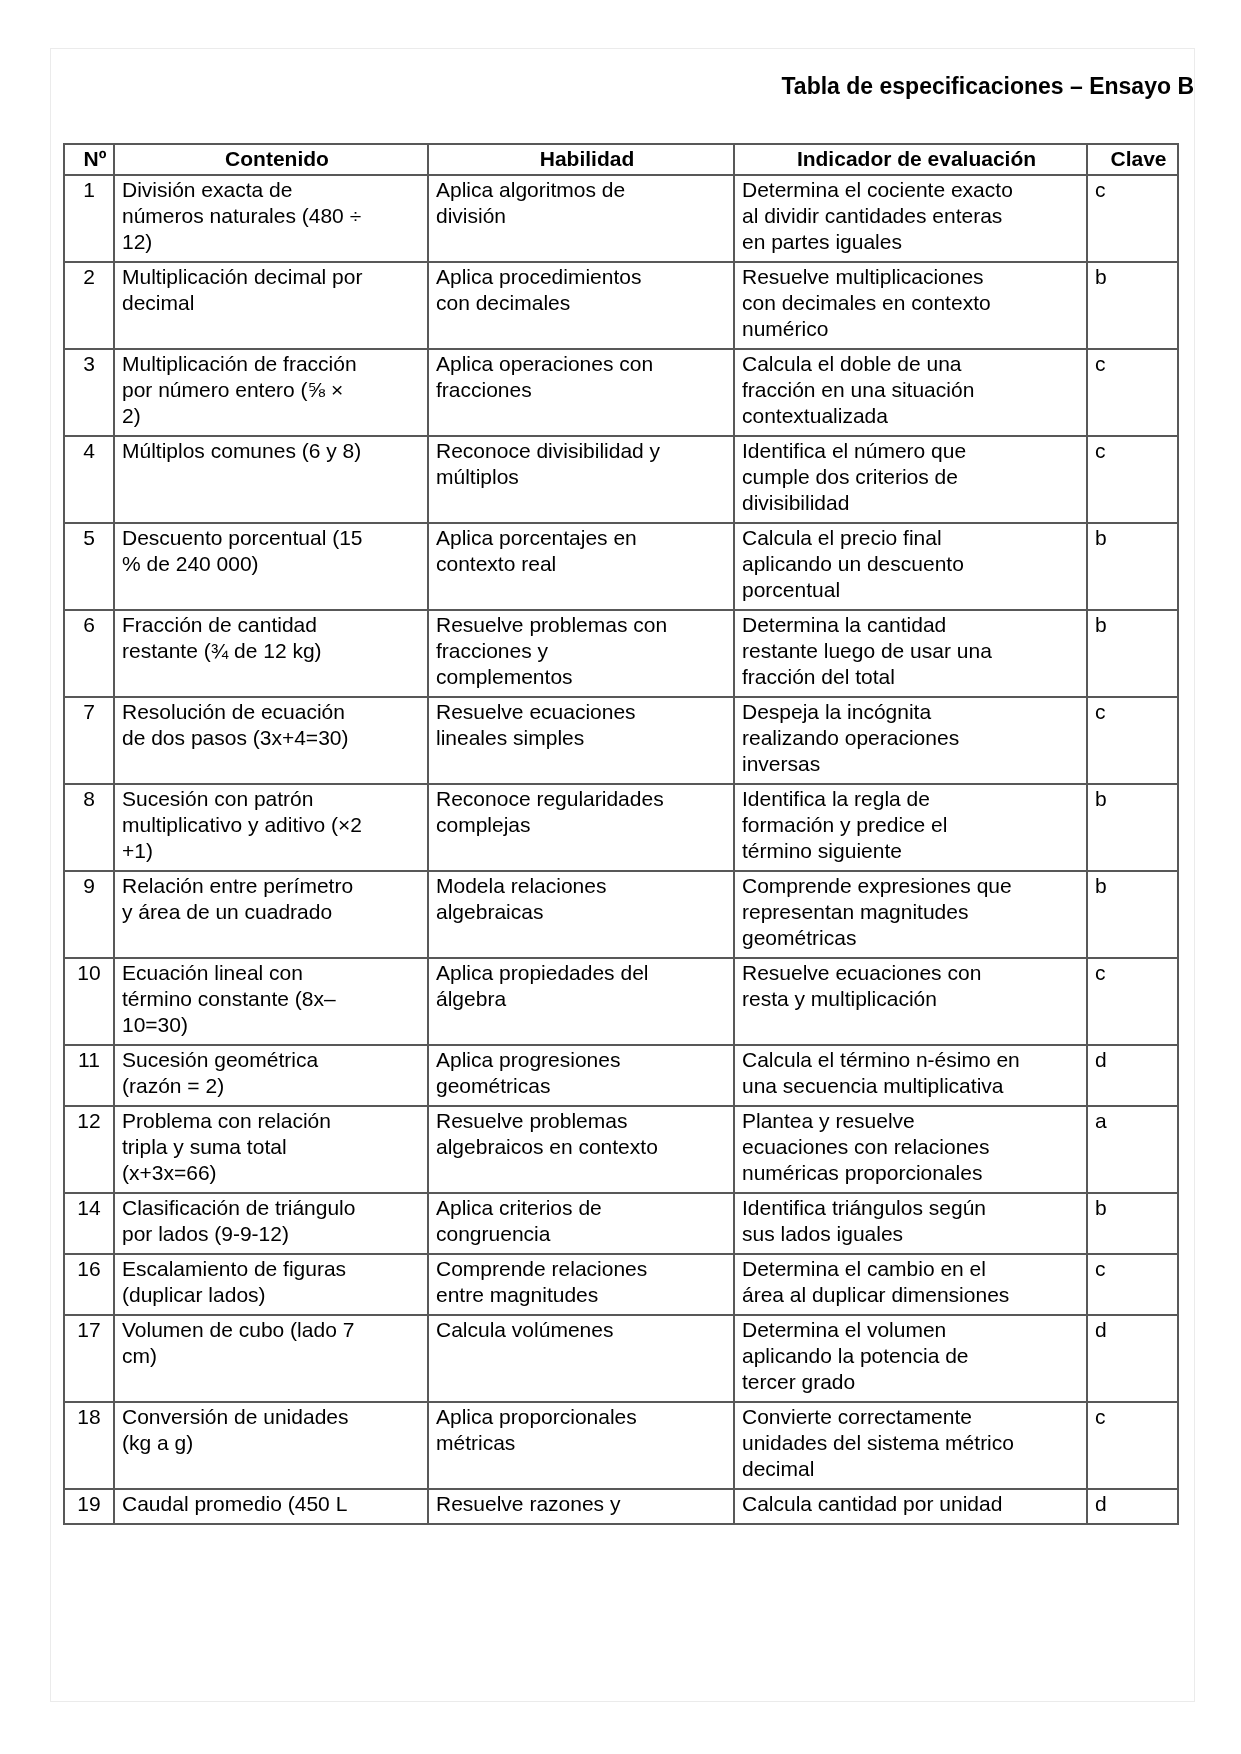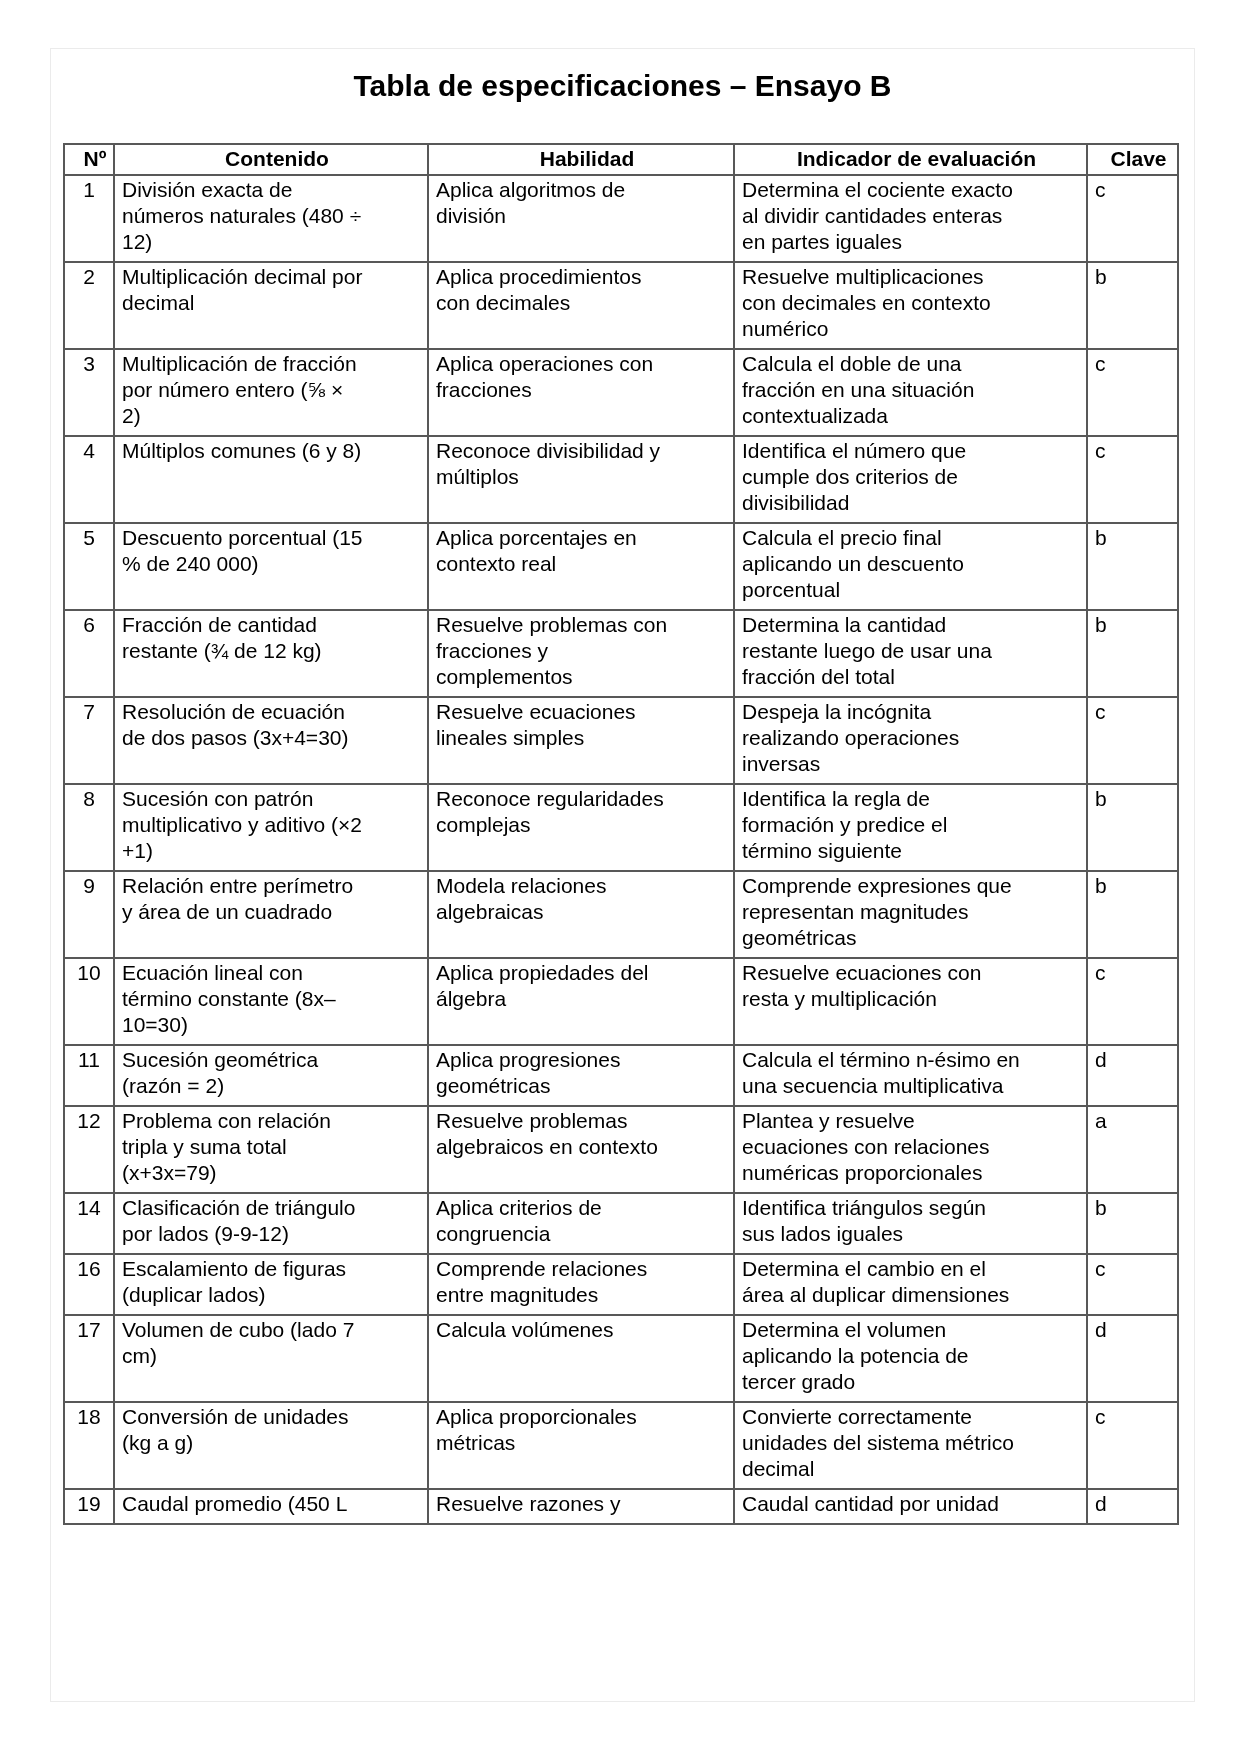--- a/index.html
+++ b/index.html
@@ -22,22 +22,22 @@
     top: 48px;
     width: 1145px;
     height: 1654px;
     background: #ffffff;
     border: 1px solid #ebebeb;
     box-sizing: border-box;
     overflow: hidden;
   }
   .doc-title {
     margin: 22px 0 0 0;
-    text-align: center;
-    font-size: 30px;
+    text-align: right;
+    font-size: 23px;
     font-weight: bold;
     line-height: 30px;
   }
   table.spec {
     border-collapse: collapse;
     table-layout: fixed;
     width: 1114px;
     margin: 42px 0 0 12px;
   }
   table.spec th,
@@ -208,21 +208,21 @@
             <td>Aplica progresiones
 geométricas</td>
             <td>Calcula el término n-ésimo en
 una secuencia multiplicativa</td>
             <td>d</td>
           </tr>
           <tr>
             <td class="col-num">12</td>
             <td>Problema con relación
 tripla y suma total
-(x+3x=79)</td>
+(x+3x=66)</td>
             <td>Resuelve problemas
 algebraicos en contexto</td>
             <td>Plantea y resuelve
 ecuaciones con relaciones
 numéricas proporcionales</td>
             <td>a</td>
           </tr>
           <tr>
             <td class="col-num">14</td>
             <td>Clasificación de triángulo
@@ -261,19 +261,19 @@
 métricas</td>
             <td>Convierte correctamente
 unidades del sistema métrico
 decimal</td>
             <td>c</td>
           </tr>
           <tr>
             <td class="col-num">19</td>
             <td>Caudal promedio (450 L</td>
             <td>Resuelve razones y</td>
-            <td>Caudal cantidad por unidad</td>
+            <td>Calcula cantidad por unidad</td>
             <td>d</td>
           </tr>
         </tbody>
     </table>
   </div>
 </div>
 
 </body></html>

